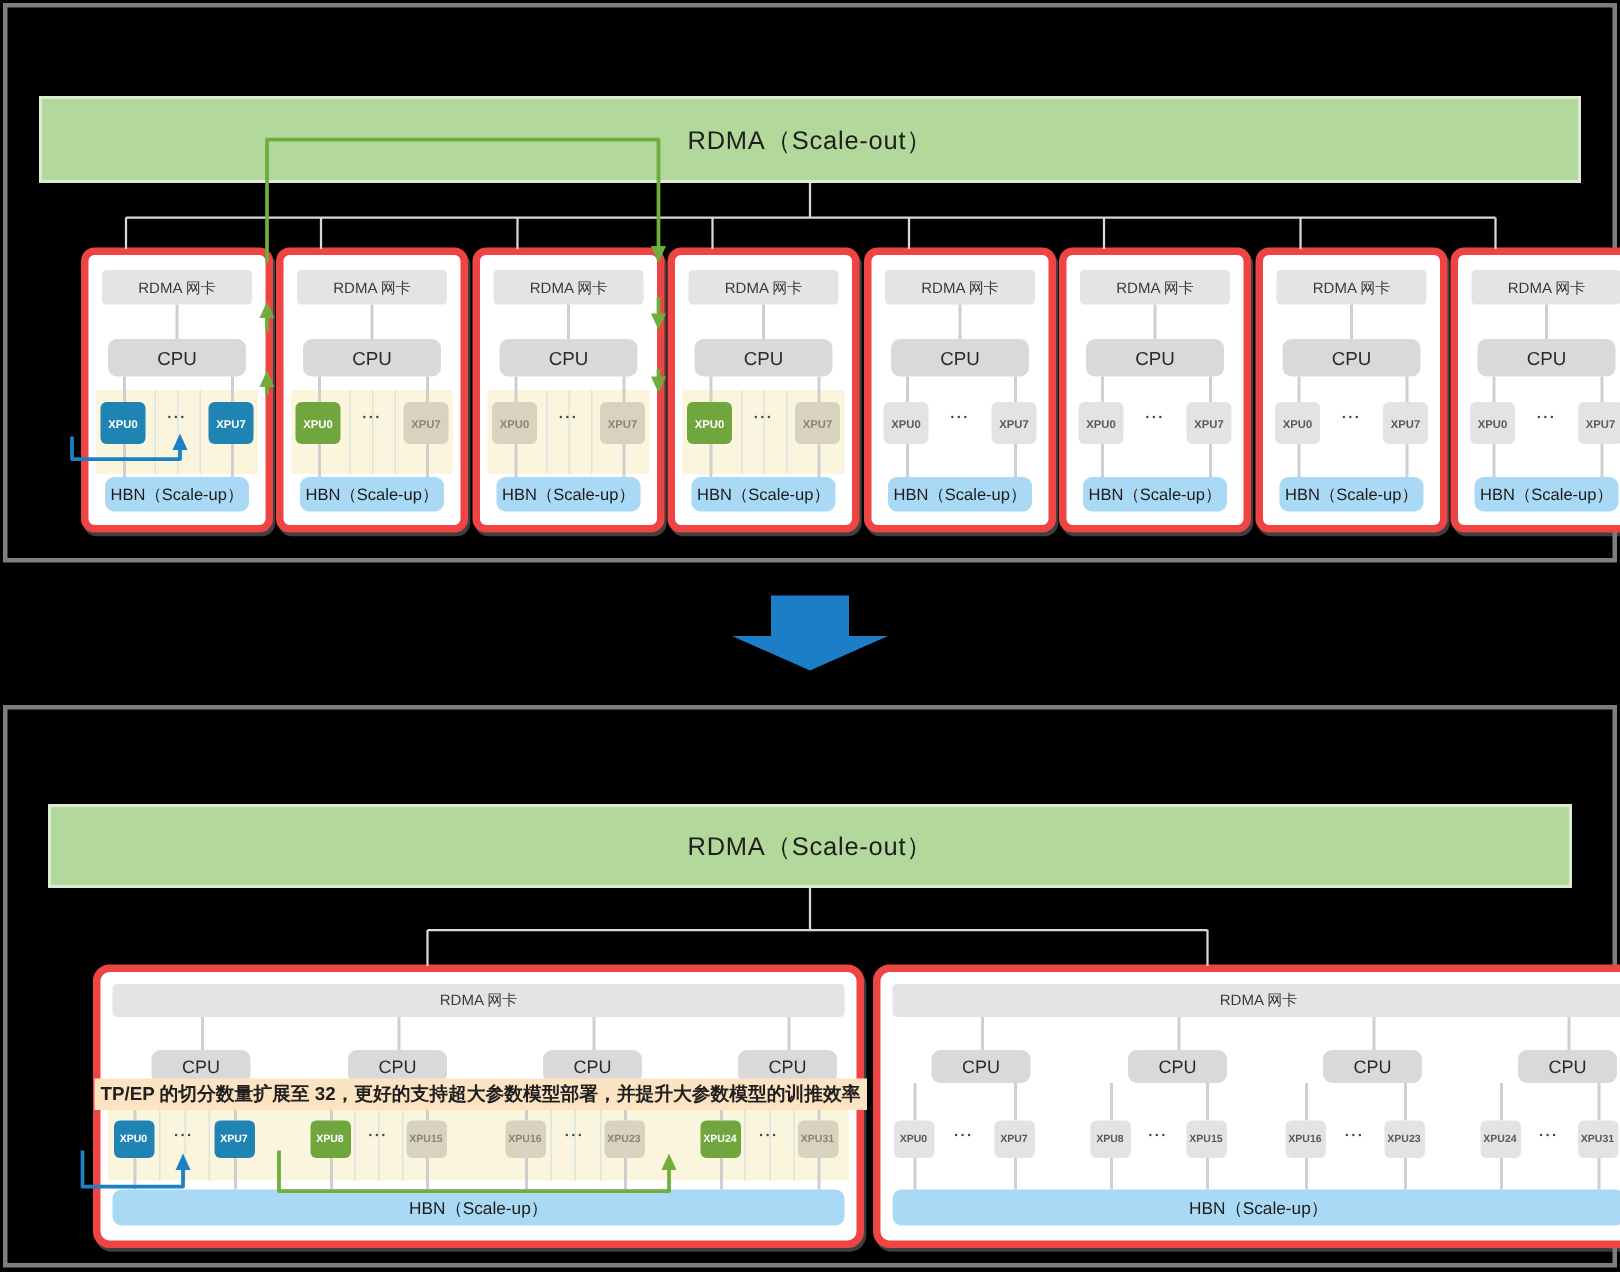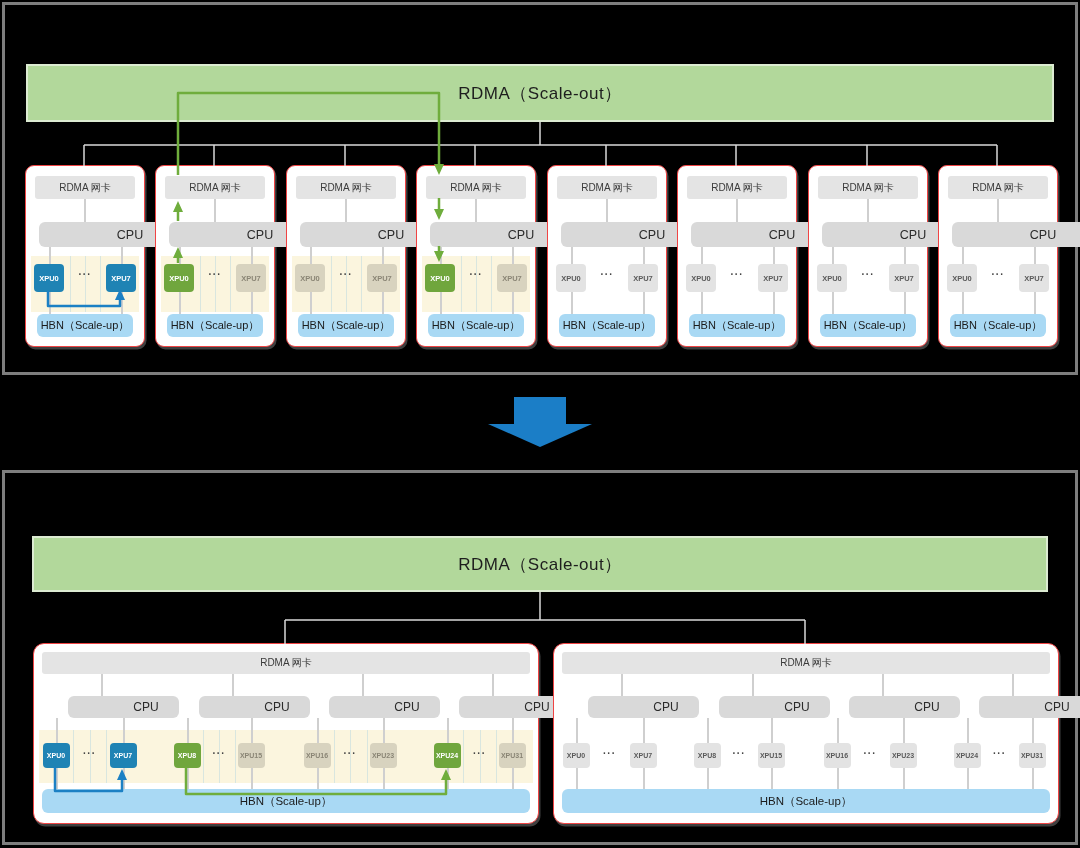--- a/index.html
+++ b/index.html
@@ -4,25 +4,25 @@
 <style>
   html,body{margin:0;padding:0;background:#000;}
   .canvas{position:relative;width:1080px;height:848px;background:#000;
           font-family:"Liberation Sans",sans-serif;overflow:hidden;}
   .panel{position:absolute;left:2px;width:1070px;border:3px solid #7e7e7e;background:#000;}
   .panel-top{top:2px;height:367px;}
   .panel-bottom{top:470px;height:369px;}
   .bar{position:absolute;background:var(--bar_green);border:2px solid var(--bar_green_border);
        display:flex;align-items:center;justify-content:center;
        font-size:17px;color:#1e1e1e;letter-spacing:.5px;z-index:2;}
-  .card{position:absolute;background:var(--card_bg);border:1px solid #ef4444;border-radius:9px;
-        box-shadow:1.5px 2.5px 0 rgba(125,125,125,.5);z-index:3;}
+  .card{position:absolute;background:var(--card_bg);border:5px solid #ef4444;border-radius:9px;
+        box-shadow:1.5px 2.5px 0 rgba(125,125,125,.5);z-index:3;margin-left:29px;}
   .boxg{position:absolute;background:var(--box_gray);border-radius:3px;display:flex;align-items:center;
         justify-content:center;color:#3a3a3a;font-size:10px;}
-  .cpu{background:var(--cpu_gray);border-radius:6px;font-size:12.5px;color:#2b2b2b;padding-left:45px;}
+  .cpu{background:var(--cpu_gray);border-radius:6px;font-size:12.5px;color:#2b2b2b;}
   .band{position:absolute;background:var(--band_cream);}
   .wire{position:absolute;background:#cfcfcf;}
   .band-line{background:#d9e6df;}
   .xpu{position:absolute;border-radius:4px;display:flex;align-items:center;justify-content:center;
        font-size:7.5px;font-weight:700;color:#fff;}
   .xpu-blue{background:var(--xpu_blue);}
   .xpu-green{background:var(--xpu_green);}
   .xpu-tan{background:var(--xpu_tan);color:#8a8575;}
   .xpu-gray{background:var(--xpu_gray);color:#5a5a5a;}
   .dots{position:absolute;text-align:center;color:#444;font-size:10px;font-weight:700;letter-spacing:1px;}
@@ -270,20 +270,21 @@
         <div class="wire" style="left: 478px; top: 74px; width: 1.5px; height: 25px;"></div>
         <div class="wire" style="left: 478px; top: 124px; width: 1.5px; height: 21px;"></div>
         <div class="xpu xpu-gray" style="left: 464.5px; top: 99px; width: 27px; height: 25px; font-size: 7px;">XPU31</div>
         <div class="dots" style="left: 45.5px; top: 104px; width: 20px;">···</div>
         <div class="dots" style="left: 175px; top: 104px; width: 20px;">···</div>
         <div class="dots" style="left: 306px; top: 104px; width: 20px;">···</div>
         <div class="dots" style="left: 435.5px; top: 104px; width: 20px;">···</div>
         <div class="hbn" style="left: 8px; top: 145px; width: 488px; height: 24px; font-size: 11.5px;">HBN（Scale-up）</div>
       </div>
     </div>
+  <div class="anno anno-bottom">TP/EP 的切分数量扩展至 32，更好的支持超大参数模型部署，并提升大参数模型的训推效率</div>
 
   <svg class="wires-svg" width="1080" height="848">
     <g>
       <path class="trunk" d="M540 122V145 M84 145H997 M84 145V166 M214 145V166 M345 145V166 M475 145V166 M606 145V166 M736 145V166 M867 145V166 M997 145V166"></path>
       <path class="trunk" d="M540 592V620 M285 620H805 M285 620V644 M805 620V644"></path>
     </g>
     <g>
       <path class="green-line" d="M178 263V258 M178 221V212 M178 175V93H439V164 M439 198V209 M439 246V251"></path>
       <path class="green-fill" d="M173 258 183 258 178 247z M173 212 183 212 178 201z M434 164 444 164 439 175z M434 209 444 209 439 220z M434 251 444 251 439 262z"></path>
     </g>

